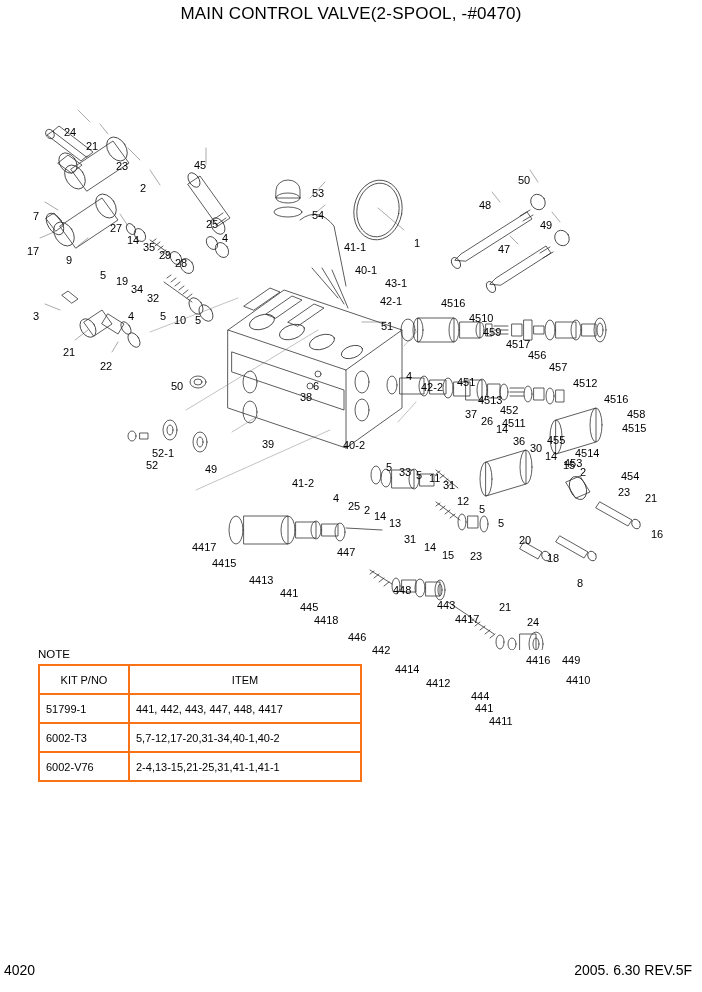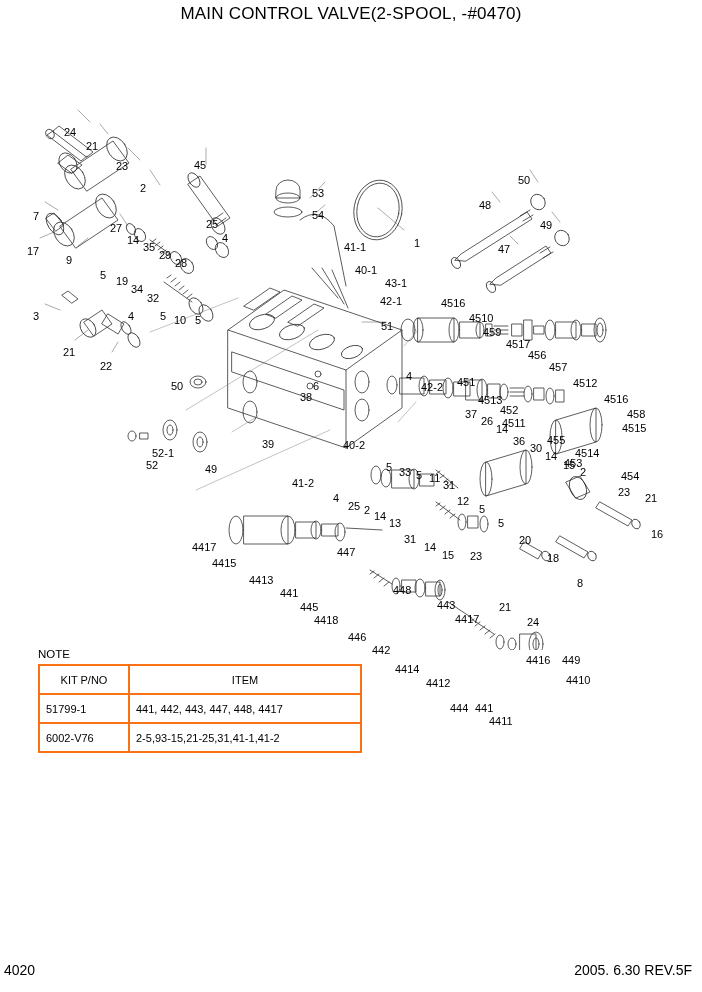--- a/index.html
+++ b/index.html
@@ -406,21 +406,21 @@
     <div class="lbl" style="left: 300px; top: 602px;">445</div>
     <div class="lbl" style="left: 314px; top: 615px;">4418</div>
     <div class="lbl" style="left: 348px; top: 632px;">446</div>
     <div class="lbl" style="left: 372px; top: 645px;">442</div>
     <div class="lbl" style="left: 337px; top: 547px;">447</div>
     <div class="lbl" style="left: 393px; top: 585px;">448</div>
     <div class="lbl" style="left: 437px; top: 600px;">443</div>
     <div class="lbl" style="left: 455px; top: 614px;">4417</div>
     <div class="lbl" style="left: 395px; top: 664px;">4414</div>
     <div class="lbl" style="left: 426px; top: 678px;">4412</div>
-    <div class="lbl" style="left: 450px; top: 691px; margin-top: 12px;">444</div>
+    <div class="lbl" style="left: 471px; top: 691px;">444</div>
     <div class="lbl" style="left: 475px; top: 703px;">441</div>
     <div class="lbl" style="left: 489px; top: 716px;">4411</div>
     <div class="lbl" style="left: 526px; top: 655px;">4416</div>
     <div class="lbl" style="left: 562px; top: 655px;">449</div>
     <div class="lbl" style="left: 566px; top: 675px;">4410</div>
   </div>
 
 <div class="note-label">NOTE</div>
 
 <table class="note">
@@ -429,20 +429,24 @@
       <th class="c1">KIT P/NO</th>
       <th class="c2">ITEM</th>
     </tr>
   </thead>
   <tbody>
     <tr>
       <td class="c1">51799-1</td>
       <td class="c2">441, 442, 443, 447, 448, 4417</td>
     </tr>
     <tr>
+      <td class="c1">6002-T3</td>
+      <td class="c2">5,7-12,17-20,31-34,40-1,40-2</td>
+    </tr>
+    <tr>
       <td class="c1">6002-V76</td>
-      <td class="c2">2-5,93-15,21-25,31,41-1,41-2</td>
+      <td class="c2">2-4,13-15,21-25,31,41-1,41-1</td>
     </tr>
   </tbody>
 </table>
 
 <div class="footer-left">4020</div>
 <div class="footer-right">2005. 6.30  REV.5F</div>
 
 </body></html>

